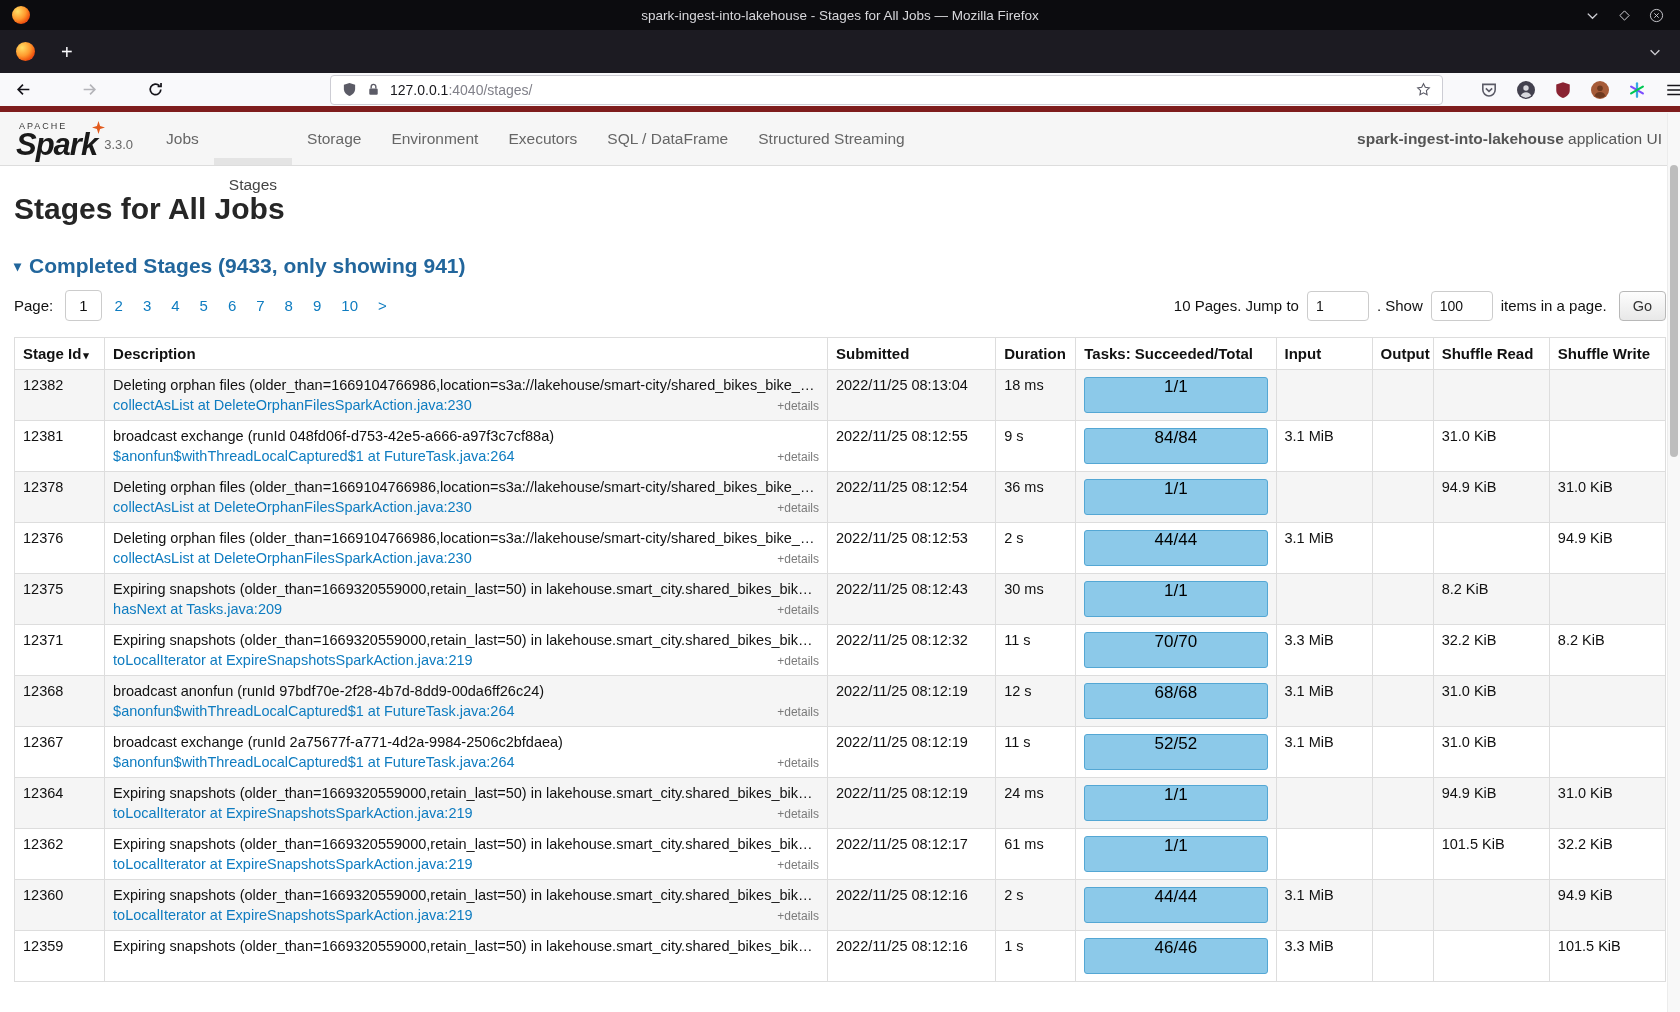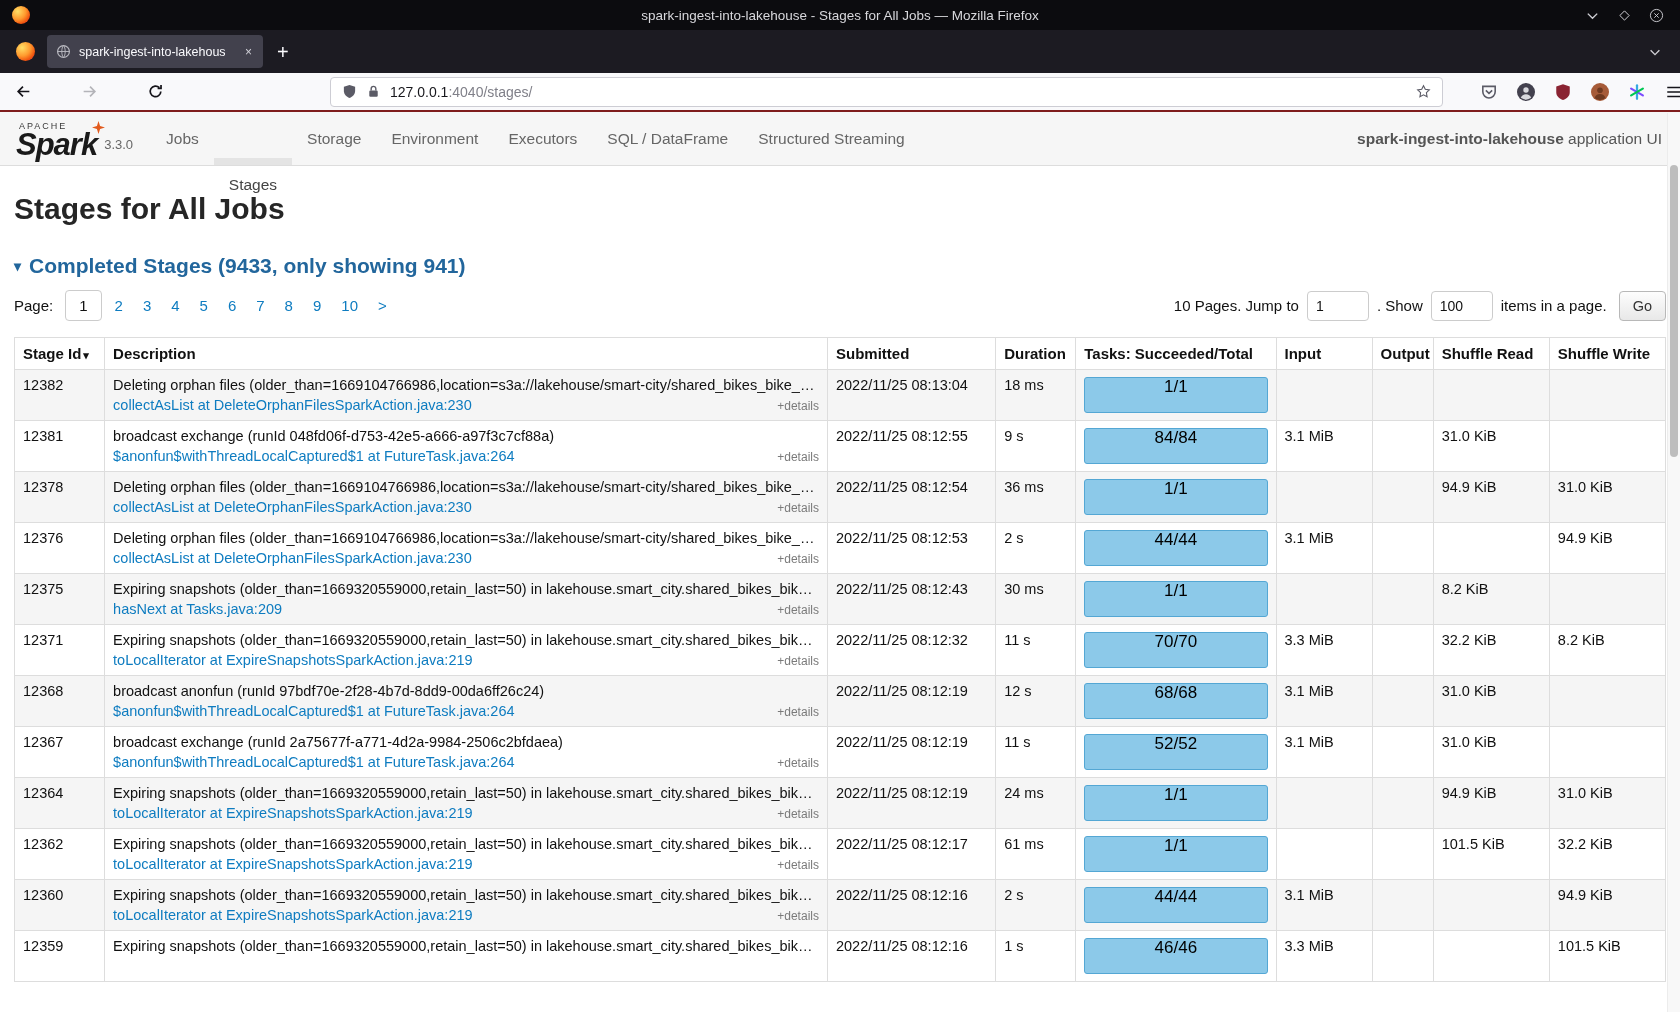--- a/index.html
+++ b/index.html
@@ -30,21 +30,21 @@
     background:radial-gradient(circle at 32% 30%, #ffe066, #ff9a2e 45%, #f0530e 72%, #c12a72 100%);}
   .tab{width:216px;height:33px;background:#42414d;border-radius:4px;display:flex;align-items:center;gap:8px;padding:0 9px;color:#fbfbfe;cursor:pointer;}
   .favicon svg{width:15px;height:15px;display:block;}
   .tab-title{font-size:12.5px;flex:1;overflow:hidden;white-space:nowrap;}
   .tab-close{font-size:12px;color:#d3d3da;cursor:pointer;padding:0 2px;}
   .newtab{color:#fbfbfe;font-size:20px;margin-left:14px;cursor:pointer;line-height:1;}
   .tab-list-btn{margin-left:auto;margin-right:8px;cursor:pointer;}
   .tab-list-btn svg{width:14px;height:14px;display:block;}
 
   
-  .toolbar{height:39px;background:#f9f9fb;border-bottom:2px solid #7f1d1d;display:flex;align-items:center;padding:0 8px;gap:36px;}
+  .toolbar{height:39px;background:#f9f9fb;border-bottom:6px solid #7f1d1d;display:flex;align-items:center;padding:0 8px;gap:36px;}
   .tool-btn{width:30px;height:30px;display:flex;align-items:center;justify-content:center;border-radius:4px;cursor:pointer;flex:none;}
   .tool-btn svg{width:17px;height:17px;display:block;}
   .urlbar{display:flex;align-items:center;gap:9px;width:1113px;height:30px;background:#fff;border:1px solid #cdcdd4;border-radius:4px;margin-left:124px;padding:0 11px;flex:none;cursor:text;}
   .urlbar svg{width:15px;height:15px;display:block;flex:none;}
   .url-text{font-size:14px;color:#17171c;white-space:nowrap;}
   .url-rest{color:#808089;}
   .url-star{margin-left:auto;cursor:pointer;}
   .toolbar-right{margin-left:auto;display:flex;align-items:center;gap:17px;padding-right:8px;}
   .ext-icon{width:20px;height:20px;display:flex;align-items:center;justify-content:center;cursor:pointer;}
   .ext-icon svg{width:18px;height:18px;display:block;}
@@ -118,30 +118,20 @@
       <svg viewBox="0 0 16 16">
           <circle cx="8" cy="8" r="6.5" stroke="#cfcfd4" fill="none"></circle>
           <path d="M5.7 5.7l4.6 4.6M10.3 5.7l-4.6 4.6" stroke="#cfcfd4" fill="none"></path>
         </svg>
     </span>
   </div>
 </div>
 
 <div class="tabbar">
   <span class="fx-view"></span>
-  <div class="tab">
-    <span class="favicon">
-      <svg viewBox="0 0 16 16">
-          <circle cx="8" cy="8" r="6.3" fill="none" stroke="#b9b9c0" stroke-width="1.3"></circle>
-          <path d="M1.7 8h12.6M8 1.7c2.4 2 2.4 10.6 0 12.6-2.4-2-2.4-10.6 0-12.6" stroke="#b9b9c0" stroke-width="1" fill="none"></path>
-        </svg>
-    </span>
-    <span class="tab-title">spark-ingest-into-lakehous</span>
-    <span class="tab-close">×</span>
-  </div>
   <span class="newtab">+</span>
   <span class="tab-list-btn">
     <svg viewBox="0 0 16 16">
         <path d="M3 6l5 5 5-5" stroke="#cfcfd4" stroke-width="1.6" fill="none"></path>
       </svg>
   </span>
 </div>
 
 <div class="toolbar">
   <span class="tool-btn">

